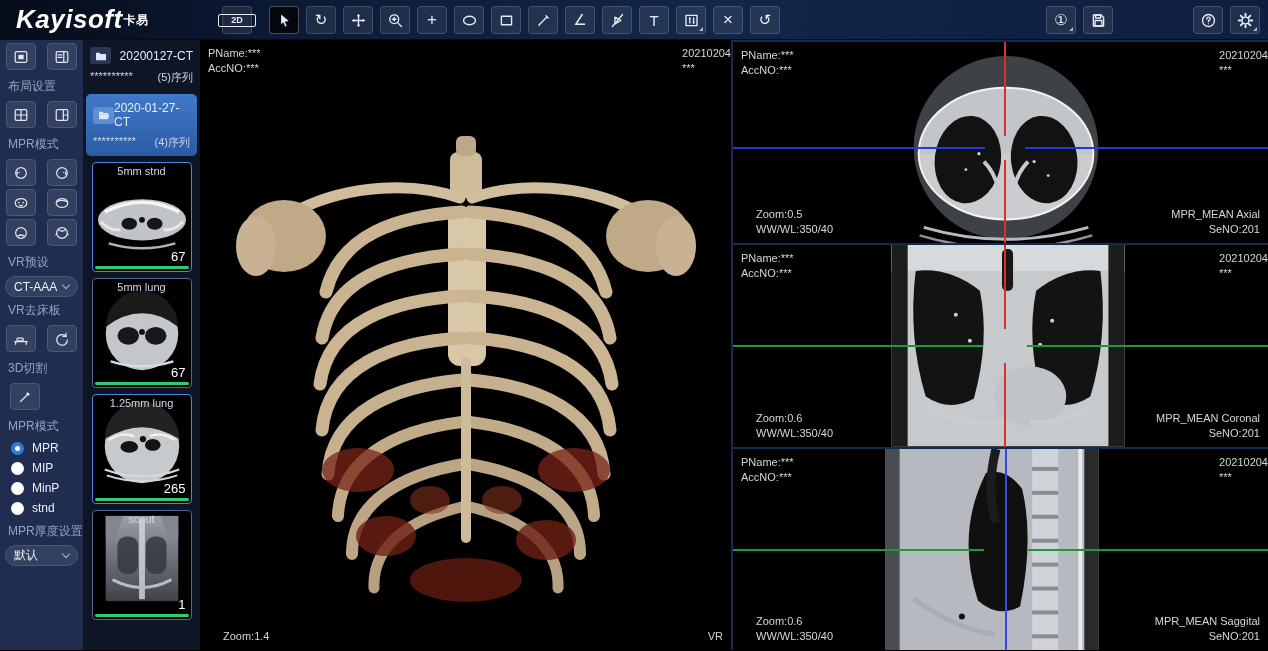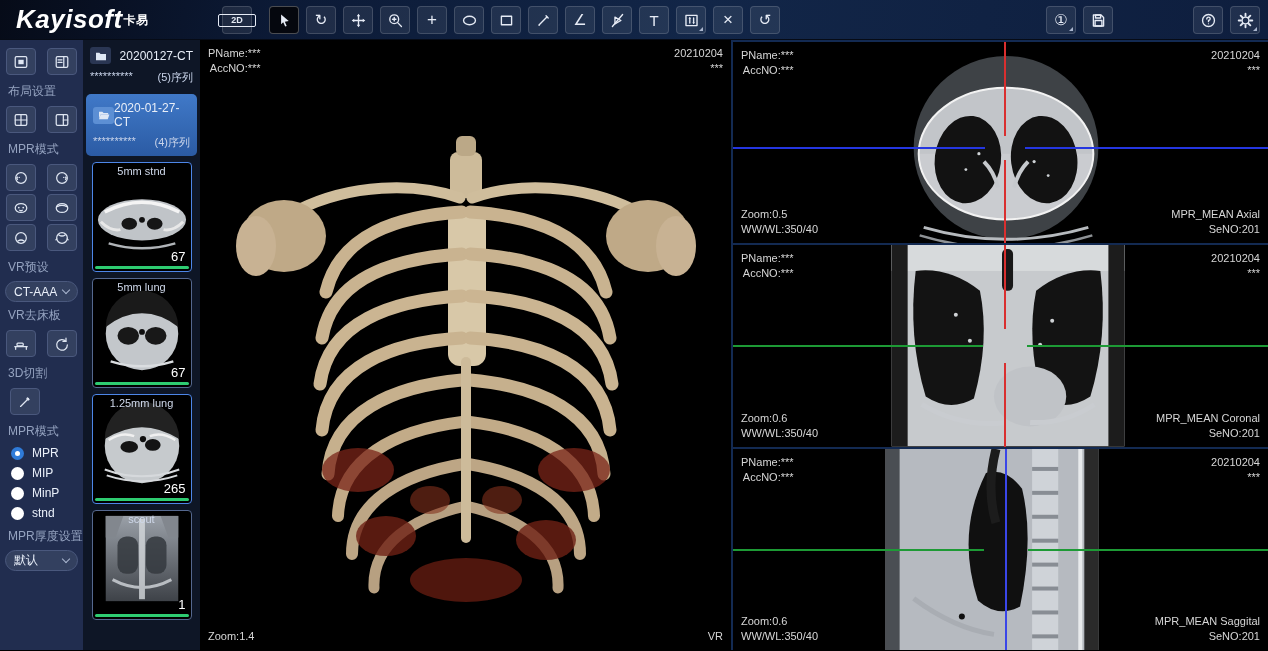--- a/index.html
+++ b/index.html
@@ -25,21 +25,21 @@
   .tbtn svg { width:17px; height:17px; stroke:#e6ebf5; fill:none; stroke-width:1.6;
               stroke-linecap:round; stroke-linejoin:round; }
   .tbtn .g2d { font-size:9px; font-weight:bold; border:1px solid #e6ebf5; border-radius:2px; padding:0 12px; line-height:11px;}
   .tbtn .corner { position:absolute; right:2px; bottom:2px; width:0; height:0;
                   border-left:4px solid transparent; border-bottom:4px solid #aab6cf; }
   .glyph15 { font-size:15px; } .glyph17 { font-size:17px; }
 
   
   .content { display:flex; height:610px; }
 
-  .sidebar { width:83px; background:#212d4f; flex:none; padding-top:5px; }
+  .sidebar { width:83px; background:#212d4f; flex:none; }
   .side-label { color:#95a3c0; font-size:12px; padding:5px 0 3px 8px; white-space:nowrap; }
   .icon-row { display:flex; justify-content:center; gap:11px; margin:3px 0; }
   .sbtn { width:30px; height:27px; border-radius:4px; background:#33405f; border:1px solid #4a587d;
           display:flex; align-items:center; justify-content:center; color:#dfe6f2; cursor:pointer; }
   .sbtn svg { width:16px; height:16px; stroke:#dfe6f2; fill:none; stroke-width:1.4;
               stroke-linecap:round; stroke-linejoin:round; }
   .dropdown { margin:2px 5px 0; height:21px; background:#33405f; border:1px solid #4a587d;
               border-radius:11px; display:flex; align-items:center; justify-content:space-between;
               padding:0 8px; color:#eaf0fa; font-size:12px; cursor:pointer; }
   .chev { width:6px; height:6px; border-right:1.6px solid #aab6cf; border-bottom:1.6px solid #aab6cf;
@@ -71,22 +71,22 @@
   .tbar { position:absolute; left:2px; right:2px; bottom:2px; height:3px; background:#2ecc71;
           border-radius:2px; z-index:2; }
 
   
   .vr-view { width:533px; flex:none; position:relative; background:#000; border-right:2px solid #132a52; }
   .vr-view svg.scene { position:absolute; left:0; top:0; }
   .mpr-panel { flex:1; display:flex; flex-direction:column; }
   .mpr-view { flex:1; position:relative; background:#000; border-top:2px solid #132a52; overflow:hidden; }
   .mpr-view svg.scene { position:absolute; inset:0; width:100%; height:100%; }
   .ov { position:absolute; color:#d6d6d6; font-size:11px; line-height:15px; z-index:3; }
-  .tl { top:6px; left:8px;text-align:right; } .tr { top:6px; right:8px; text-align:right; }
-  .bl { bottom:6px; left:8px; } .br { bottom:6px; right:8px; text-align:right; }
+  .tl { top:6px; left:8px; } .tr { top:6px; right:0; }
+  .bl { bottom:6px; left:23px; } .br { bottom:6px; right:8px; text-align:right; }
   .xh { position:absolute; z-index:2; }
 </style>
 </head>
 <body>
 
 <div class="app">
 
   <header class="topbar">
     <div class="logo"><span>Kayisoft</span><span class="cn">卡易</span></div>
 

